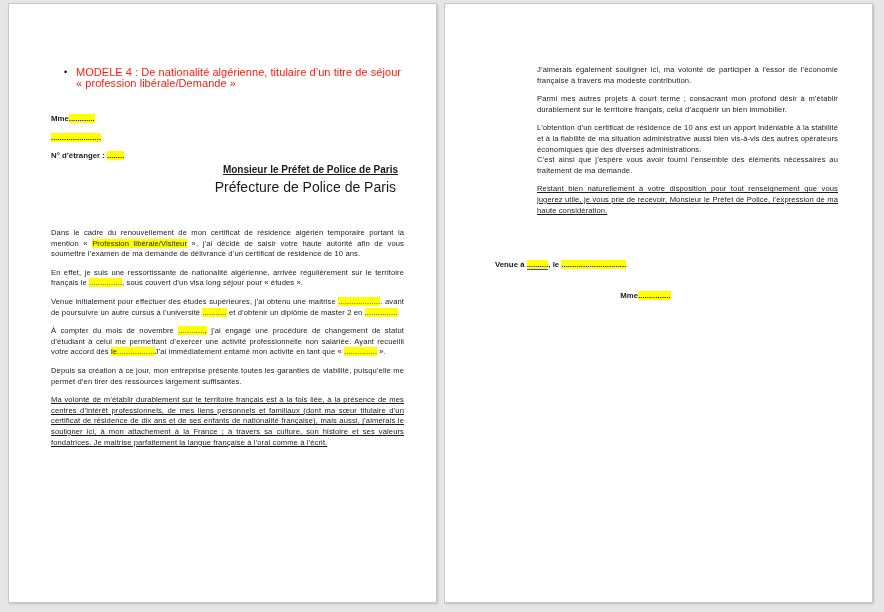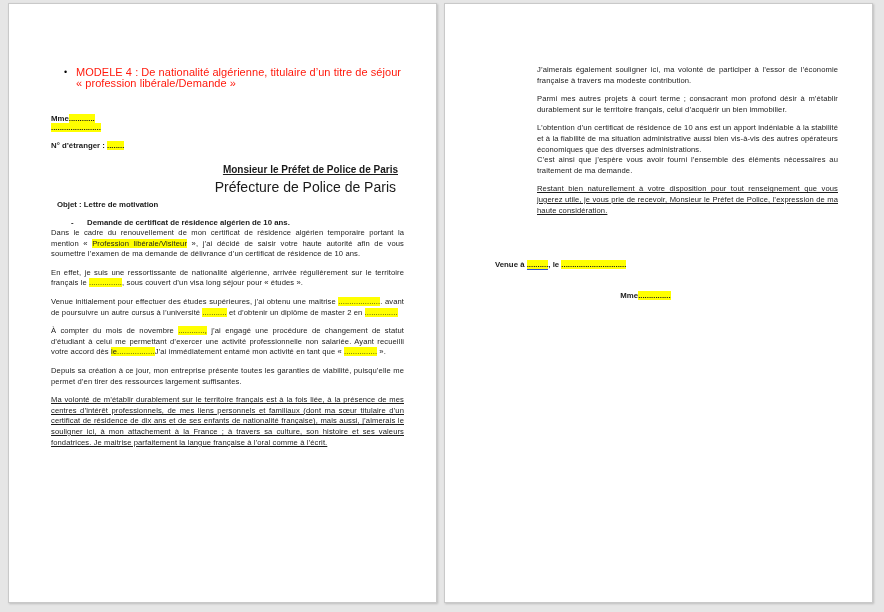--- a/index.html
+++ b/index.html
@@ -97,20 +97,21 @@
   .sender-block {
     position: absolute;
     left: 0;
     top: 110px;
   }
   .sender-line {
     font-size: 7.8px;
     line-height: 9px;
     font-weight: bold;
     color: #1a1a1a;
+    margin-bottom: 10px;
     white-space: nowrap;
   }
   .sender-line.l2 { margin-bottom: 9px; }
   .sender-line.l3 { margin-bottom: 0; }
 
   .addressee-block {
     position: absolute;
     right: 8px;
     top: 160px;
     text-align: right;
@@ -223,27 +224,20 @@
         <div class="sender-line l1"><span>Mme</span><span class="hl">............</span></div>
         <div class="sender-line l2"><span class="hl">.......................</span></div>
         <div class="sender-line l3"><span>N° d’étranger : </span><span class="hl">........</span></div>
       </div>
 
       <div class="addressee-block">
         <div class="addressee-1">Monsieur le Préfet de Police de Paris</div>
         <div class="addressee-2">Préfecture de Police de Paris</div>
       </div>
 
-      <div class="objet-block">
-        <div class="objet-line">Objet : Lettre de motivation</div>
-        <div class="objet-sub">
-          <span class="objet-dash">-</span>
-          <span class="objet-sub-text">Demande de certificat de résidence algérien de 10 ans.</span>
-        </div>
-      </div>
 
       <div class="body-block-left">
 
         <p class="doc-text"><span>Dans le cadre du renouvellement de mon certificat de résidence algérien temporaire portant la mention « </span><span class="hl">Profession libérale/Visiteur</span><span> », j’ai décidé de saisir votre haute autorité afin de vous soumettre l’examen de ma demande de délivrance d’un certificat de résidence de 10 ans.</span></p>
 
 
         <p class="doc-text"><span>En effet, je suis une ressortissante de nationalité algérienne, arrivée régulièrement sur le territoire français le </span><span class="hl">...............</span><span>, sous couvert d’un visa long séjour pour « études ».</span></p>
 
         <p class="doc-text"><span>Venue initialement pour effectuer des études supérieures, j’ai obtenu une maitrise </span><span class="hl">...................</span><span>. avant de poursuivre un autre cursus à l’université </span><span class="hl">...........</span><span> et d’obtenir un diplôme de master 2 en </span><span class="hl">...............</span></p>
 

